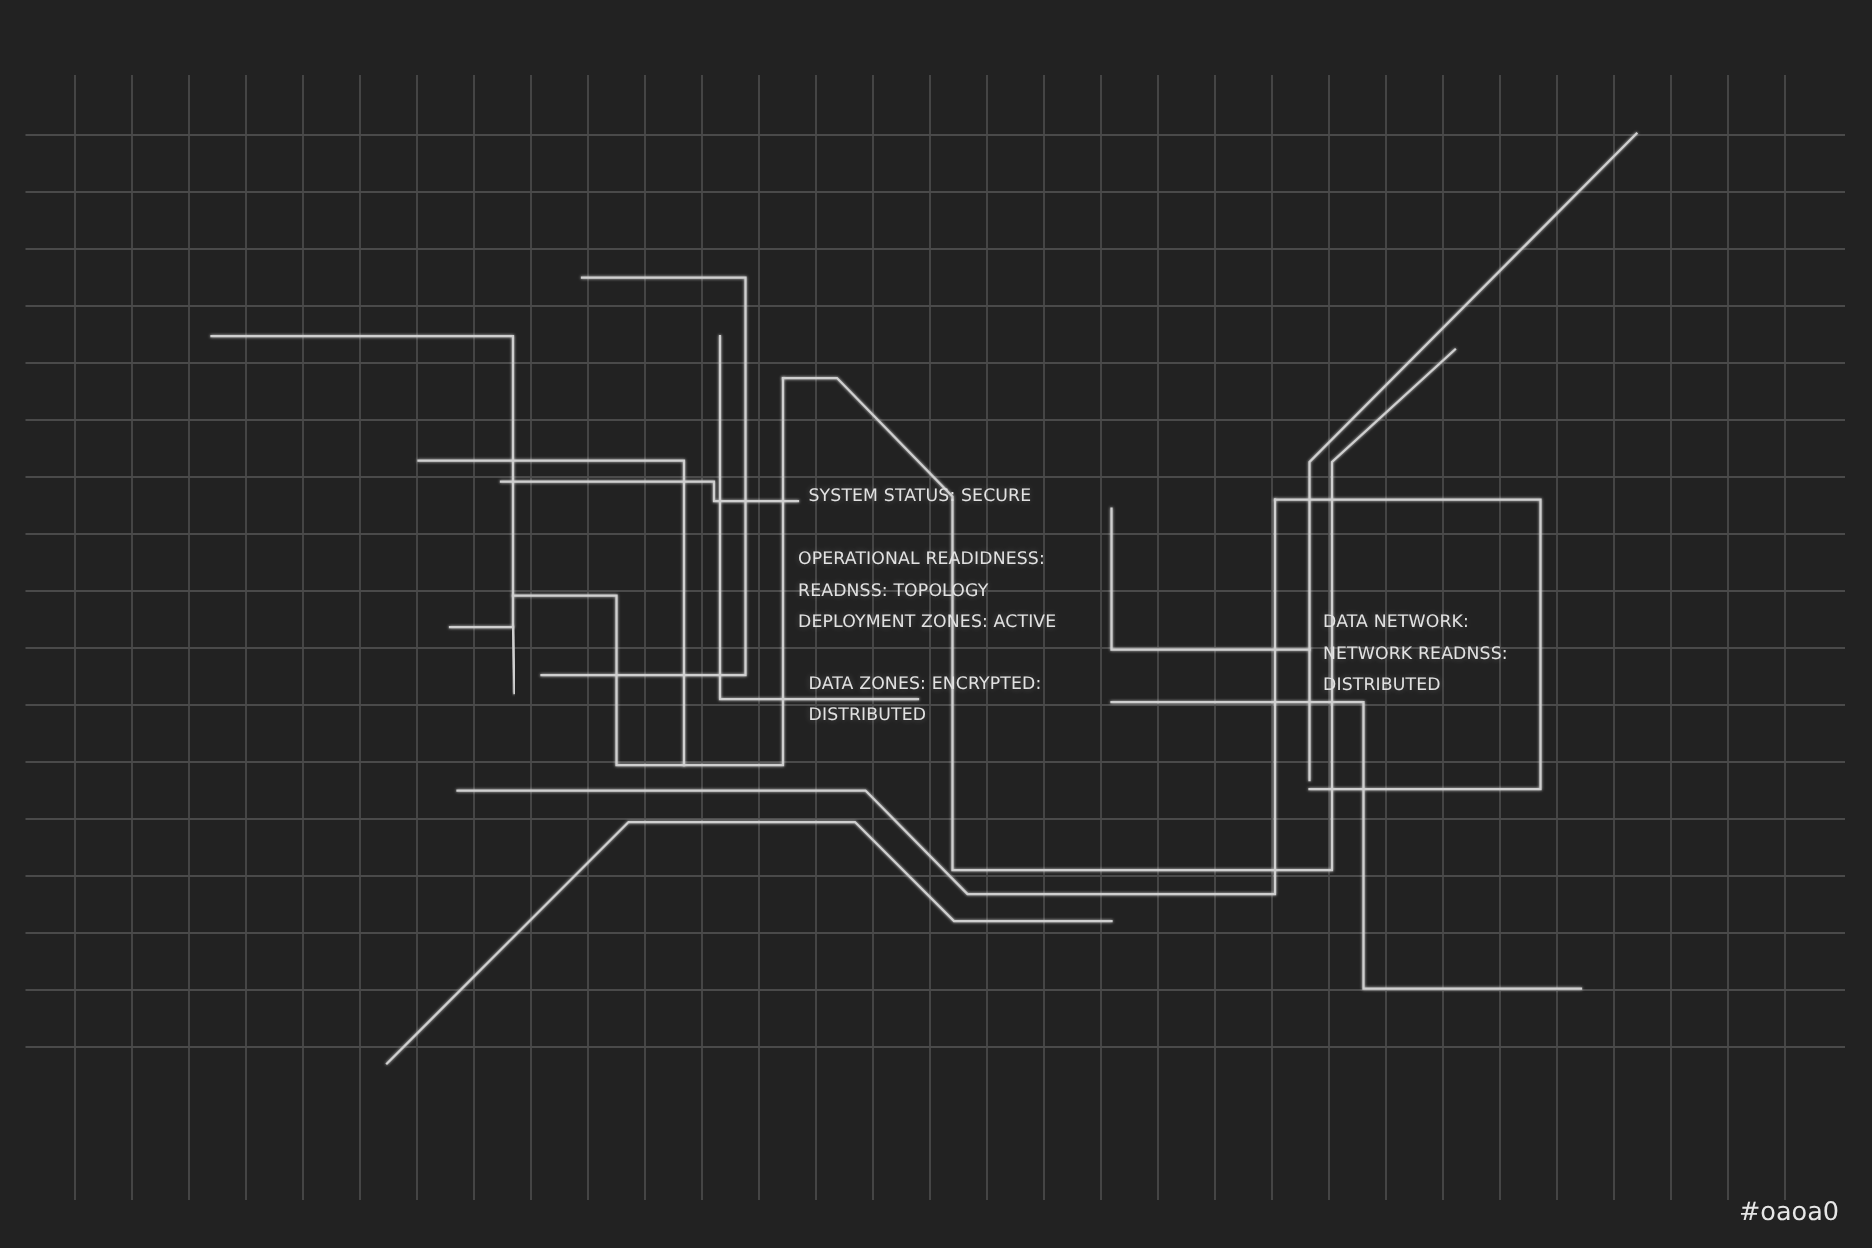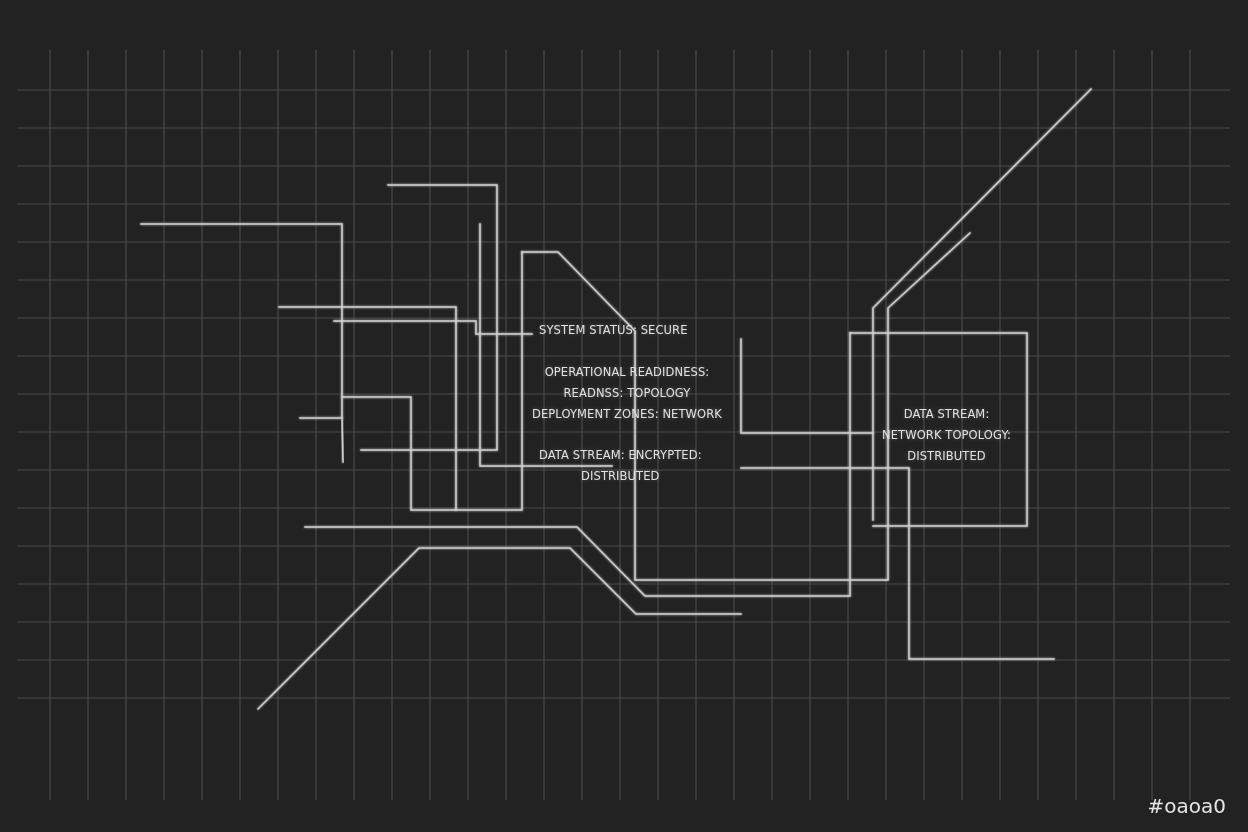--- a/index.html
+++ b/index.html
@@ -1,22 +1,22 @@
 <!DOCTYPE html>
 <html><head>
 <meta charset="utf-8">
 <style>
   html, body { margin:0; padding:0; background:#222222; }
   body { width:1248px; height:832px; overflow:hidden; position:relative; font-family:"DejaVu Sans", "Liberation Sans", sans-serif; }
   #canvas { position:absolute; left:0; top:0; width:1248px; height:832px; }
   .grid line { stroke:#4a4a4a; stroke-width:1.2; }
   .wire { stroke:#cfcfcf; stroke-width:1.5; fill:none; stroke-linecap:square; filter:url(#glow); }
-  .label { position:absolute; color:#e2e2e2; font-size:11.5px; line-height:21px; letter-spacing:0.1px; white-space:nowrap; text-shadow:0 0 4px rgba(255,255,255,0.25);text-align:center; }
+  .label { position:absolute; color:#e2e2e2; font-size:11.5px; line-height:21px; letter-spacing:0.1px; white-space:nowrap; text-shadow:0 0 4px rgba(255,255,255,0.25); }
   .label div { height:21px; }
-  #watermark { position:absolute; right:22px; bottom:14px; color:#e6e6e6; font-size:20px; font-family:"DejaVu Sans", sans-serif; }
+  #watermark { position:absolute; right:22px; bottom:14px; color:#e6e6e6; font-size:17px; font-family:"DejaVu Sans", sans-serif; }
 </style>
 </head>
 <body>
 
 <svg id="canvas" width="1248" height="832" viewBox="0 0 1248 832" xmlns="http://www.w3.org/2000/svg">
   <defs>
     <filter id="glow" x="-20%" y="-20%" width="140%" height="140%">
       <feGaussianBlur stdDeviation="1.2" result="b"></feGaussianBlur>
       <feMerge>
           <feMergeNode in="b"></feMergeNode>
@@ -104,27 +104,27 @@
     </g>
 </svg>
 
 <div class="label" id="lbl-system" style="left: 539px; top: 320px;">
   <div>SYSTEM STATUS: SECURE</div>
 </div>
 
 <div class="label" id="lbl-operational" style="left: 532px; top: 362px;">
   <div>OPERATIONAL READIDNESS:</div>
   <div>READNSS: TOPOLOGY</div>
-  <div>DEPLOYMENT ZONES: NETWORK</div>
+  <div>DEPLOYMENT ZONES: ACTIVE</div>
 </div>
 
 <div class="label" id="lbl-stream-left" style="left: 539px; top: 445px;">
-  <div>DATA STREAM: ENCRYPTED:</div>
+  <div>DATA ZONES: ENCRYPTED:</div>
   <div>DISTRIBUTED</div>
 </div>
 
 <div class="label" id="lbl-stream-right" style="left: 882px; top: 404px;">
-  <div>DATA STREAM:</div>
-  <div>NETWORK TOPOLOGY:</div>
+  <div>DATA NETWORK:</div>
+  <div>NETWORK READNSS:</div>
   <div>DISTRIBUTED</div>
 </div>
 
 <div id="watermark">#oaoa0</div>
 
 </body></html>

